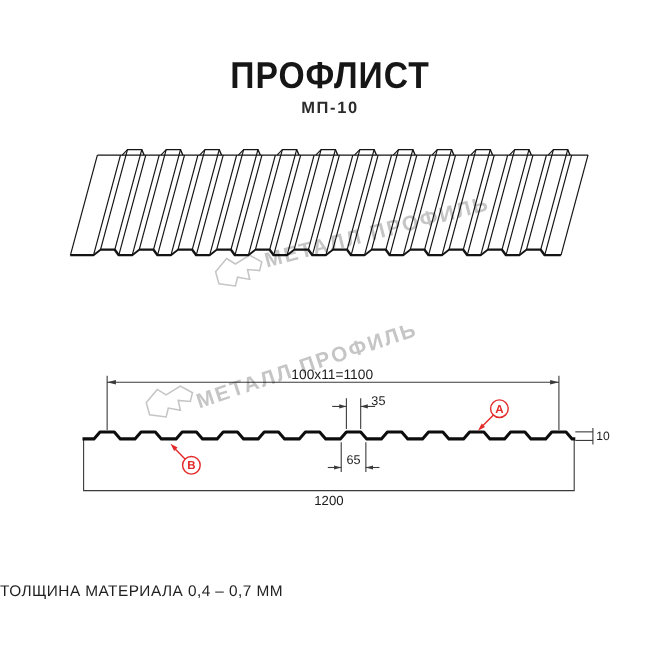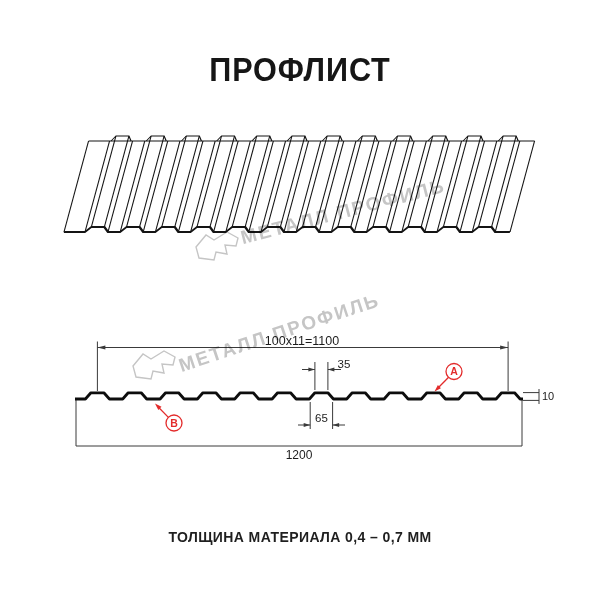--- a/index.html
+++ b/index.html
@@ -3,22 +3,22 @@
 <meta charset="utf-8">
 <style>
   html,body{margin:0;padding:0;background:#fff;}
   #canvas{position:relative;width:600px;height:600px;background:#ffffff;overflow:hidden;
           font-family:"Liberation Sans",sans-serif;border-radius:31px;}
   .title{position:absolute;top:50px;left:0;width:600px;text-align:center;
          font-size:34px;font-weight:bold;letter-spacing:1px;color:#161616;
          transform:scaleX(.9);}
   .subtitle{position:absolute;top:90px;left:0;width:600px;text-align:center;
             font-size:15px;font-weight:bold;letter-spacing:1.5px;color:#2b2b2b;}
-  .footer-note{position:absolute;top:529px;left:0;width:600px;text-align:center;
-               font-size:14px;font-weight:bold;letter-spacing:.4px;color:#1f1f1f;}
+  .footer-note{position:absolute;top:529px;left:0;width:600px;text-align:left;
+               font-size:14px;font-weight:normal;letter-spacing:.4px;color:#1f1f1f;}
   .wm-text{position:absolute;white-space:nowrap;color:#c5c5c5;font-weight:bold;
            font-size:19px;letter-spacing:2px;transform-origin:0 100%;
            mix-blend-mode:multiply;}
   #wm1-text{left:244px;top:227px;transform:rotate(-14.5deg);}
   #wm2-text{left:183px;top:355px;transform:rotate(-18.5deg);}
   .wm-logo{position:absolute;mix-blend-mode:multiply;}
   #wm1-logo{left:194px;top:230px;}
   #wm2-logo{left:131px;top:349px;}
   svg{display:block;}
   #drawing{position:absolute;left:0;top:0;}
@@ -28,20 +28,21 @@
   .dimtext{fill:#1c1c1c;font-family:"Liberation Sans",sans-serif;}
   .red{stroke:#e32b2b;fill:none;stroke-width:1.3;}
   .redtext{fill:#e32b2b;font-weight:bold;font-family:"Liberation Sans",sans-serif;}
 </style>
 </head>
 <body>
 
 <div id="canvas">
 
   <div class="title">ПРОФЛИСТ</div>
+  <div class="subtitle">МП-10</div>
 
   <svg id="drawing" width="600" height="600" viewBox="0 0 600 600" xmlns="http://www.w3.org/2000/svg" xmlns:xlink="http://www.w3.org/1999/xlink">
     <defs>
       <g id="rib3d">
         <path class="thin" d="M0,232 V141"></path>
         <path class="thin" d="M5,227 V136"></path>
         <path class="thin" d="M18,227 V136"></path>
         <path class="thin" d="M23,232 V141"></path>
         <path class="thin" d="M1.5,141 L5,136 H18 L21.5,141"></path>
       </g>

